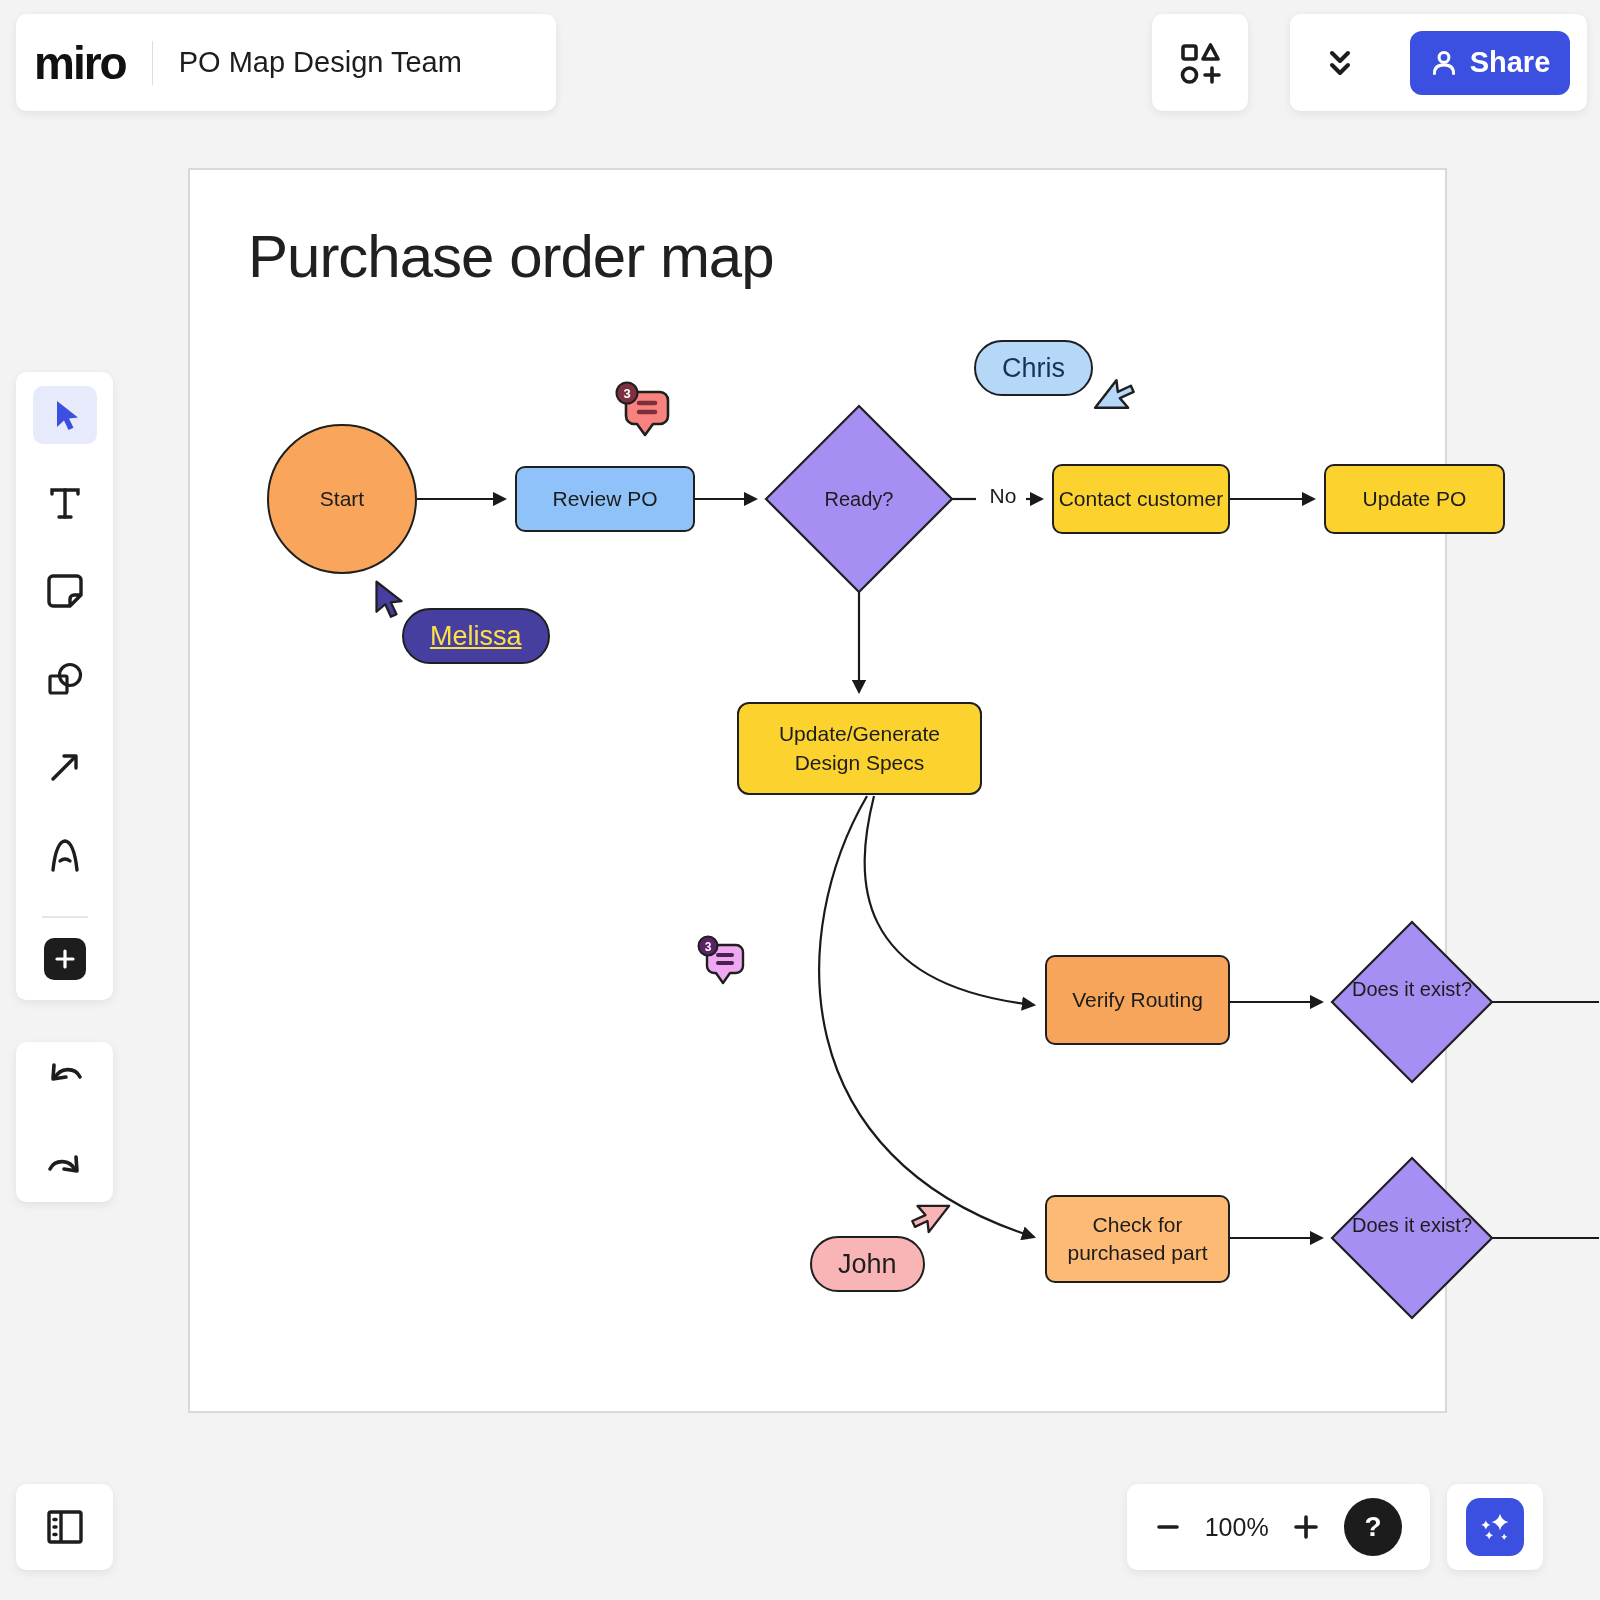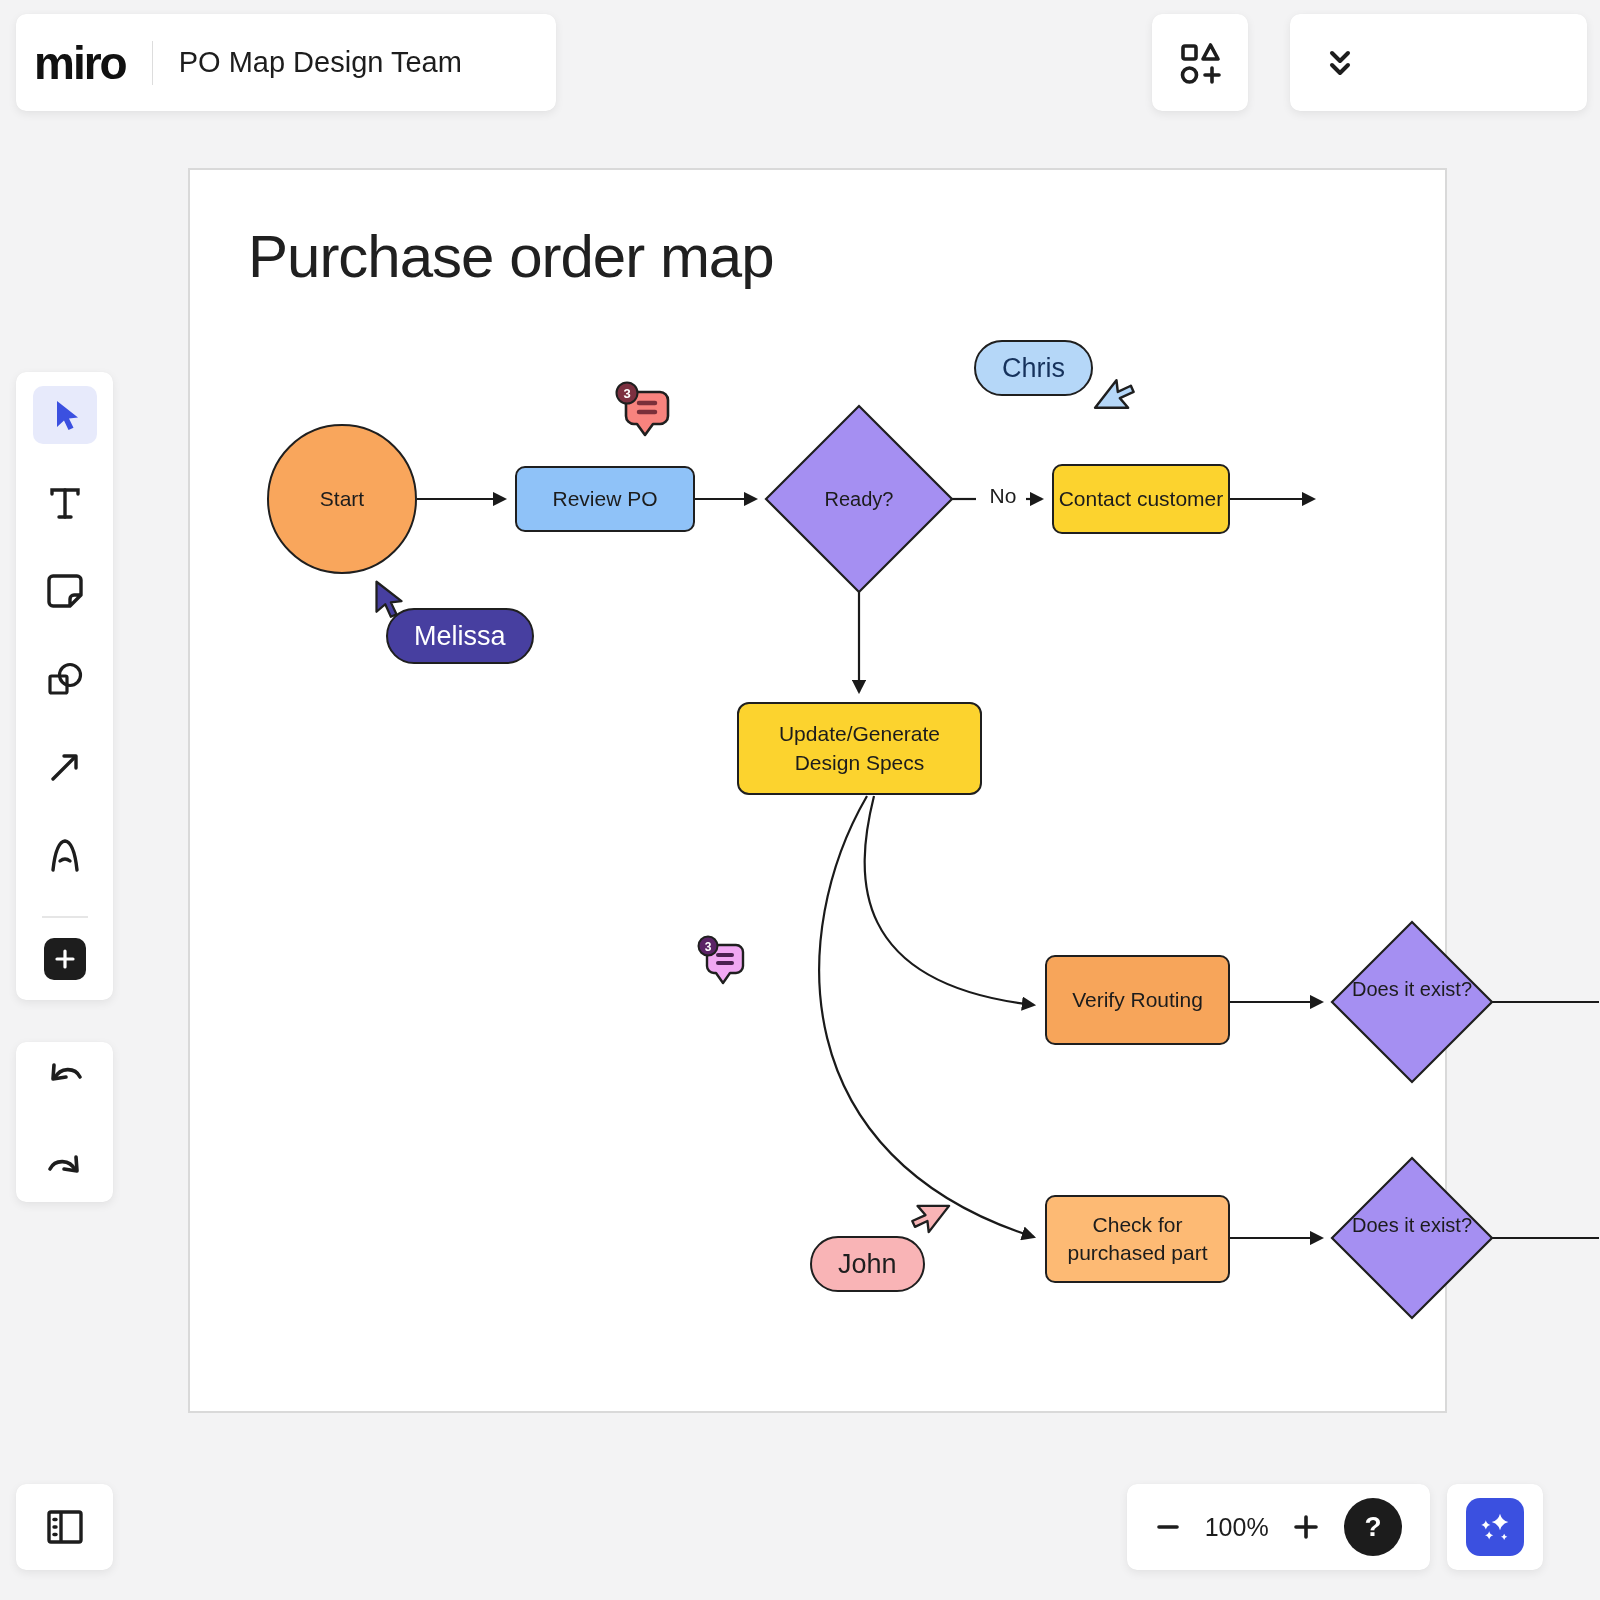--- a/index.html
+++ b/index.html
@@ -84,21 +84,21 @@
     color:#1c1c1c; line-height:1.3; pointer-events:none; }
   .dl-ready { left:599px; top:316px; }
   .dl-d1 { left:1152px; top:806px; }
   .dl-d2 { left:1152px; top:1042px; }
 
   .edge-label { position:absolute; left:792px; top:314px; width:42px; text-align:center;
     font-size:21px; color:#1c1c1c; background:#fff; }
 
   .name-pill { position:absolute; height:56px; display:flex; align-items:center;
     padding:10px 26px; border:2px solid #1f1f1f; border-radius:28px; font-size:27px;justify-content:center; }
-  .pill-melissa { left:196px; top:438px; background:#473fa0; color:#ffffff; }
+  .pill-melissa { left:212px; top:438px; background:#473fa0; color:#fde047;text-decoration:underline; }
   .pill-chris   { left:784px; top:170px; background:#b5d7f8; color:#16325c; }
   .pill-john    { left:620px; top:1066px; background:#f9b4b6; color:#1f1f1f; }
 
   .cursor { position:absolute; }
   .cur-melissa { left:180px; top:408px; }
   .cur-chris   { left:902px; top:202px; transform:rotate(-90deg); }
   .cur-john    { left:722px; top:1028px; transform:rotate(90deg); }
 
   .comment-badge { position:absolute; }
   .cb-red  { left:418px; top:210px; }
@@ -139,20 +139,23 @@
 
   <div class="node n-start">
     <span>Start</span>
   </div>
   <div class="node n-review">
     <span>Review PO</span>
   </div>
   <div class="node n-contact">
     <span>Contact customer</span>
   </div>
+  <div class="node n-updpo">
+    <span>Update PO</span>
+  </div>
   <div class="node n-updgen">
     <span>Update/Generate Design Specs</span>
   </div>
   <div class="node n-verify">
     <span>Verify Routing</span>
   </div>
   <div class="node n-check">
     <span>Check for purchased part</span>
   </div>
 
@@ -222,20 +225,27 @@
 </div>
 
 <div class="card header-right">
   <span class="chevrons-btn">
     <svg width="34" height="34" viewBox="0 0 34 34">
       <g stroke="#1d1d1d" stroke-width="4" fill="none" stroke-linecap="round" stroke-linejoin="round">
         <path d="M9,7 L17,15 L25,7"></path>
           <path d="M9,19 L17,27 L25,19"></path>
       </g>
     </svg>
+  </span>
+  <span class="share-btn">
+    <svg width="28" height="28" viewBox="0 0 24 24">
+      <circle cx="12" cy="7.2" r="4.2" fill="none" stroke="#fff" stroke-width="2.6"></circle>
+      <path d="M3.8,21 C3.8,15.2 8,13.6 12,13.6 C16,13.6 20.2,15.2 20.2,21" fill="none" stroke="#fff" stroke-width="2.6" stroke-linecap="round"></path>
+    </svg>
+    <span>Share</span>
   </span>
 </div>
 
 <div class="card toolbar">
   <span class="tool active">
     <svg width="40" height="40" viewBox="0 0 40 40">
       <path d="M12,6 L12,32 L19,25.5 L23.5,35 L28.5,32.8 L24,23.5 L33,22.5 Z" fill="#3b50e0"></path>
     </svg>
   </span>
   <span class="tool">

